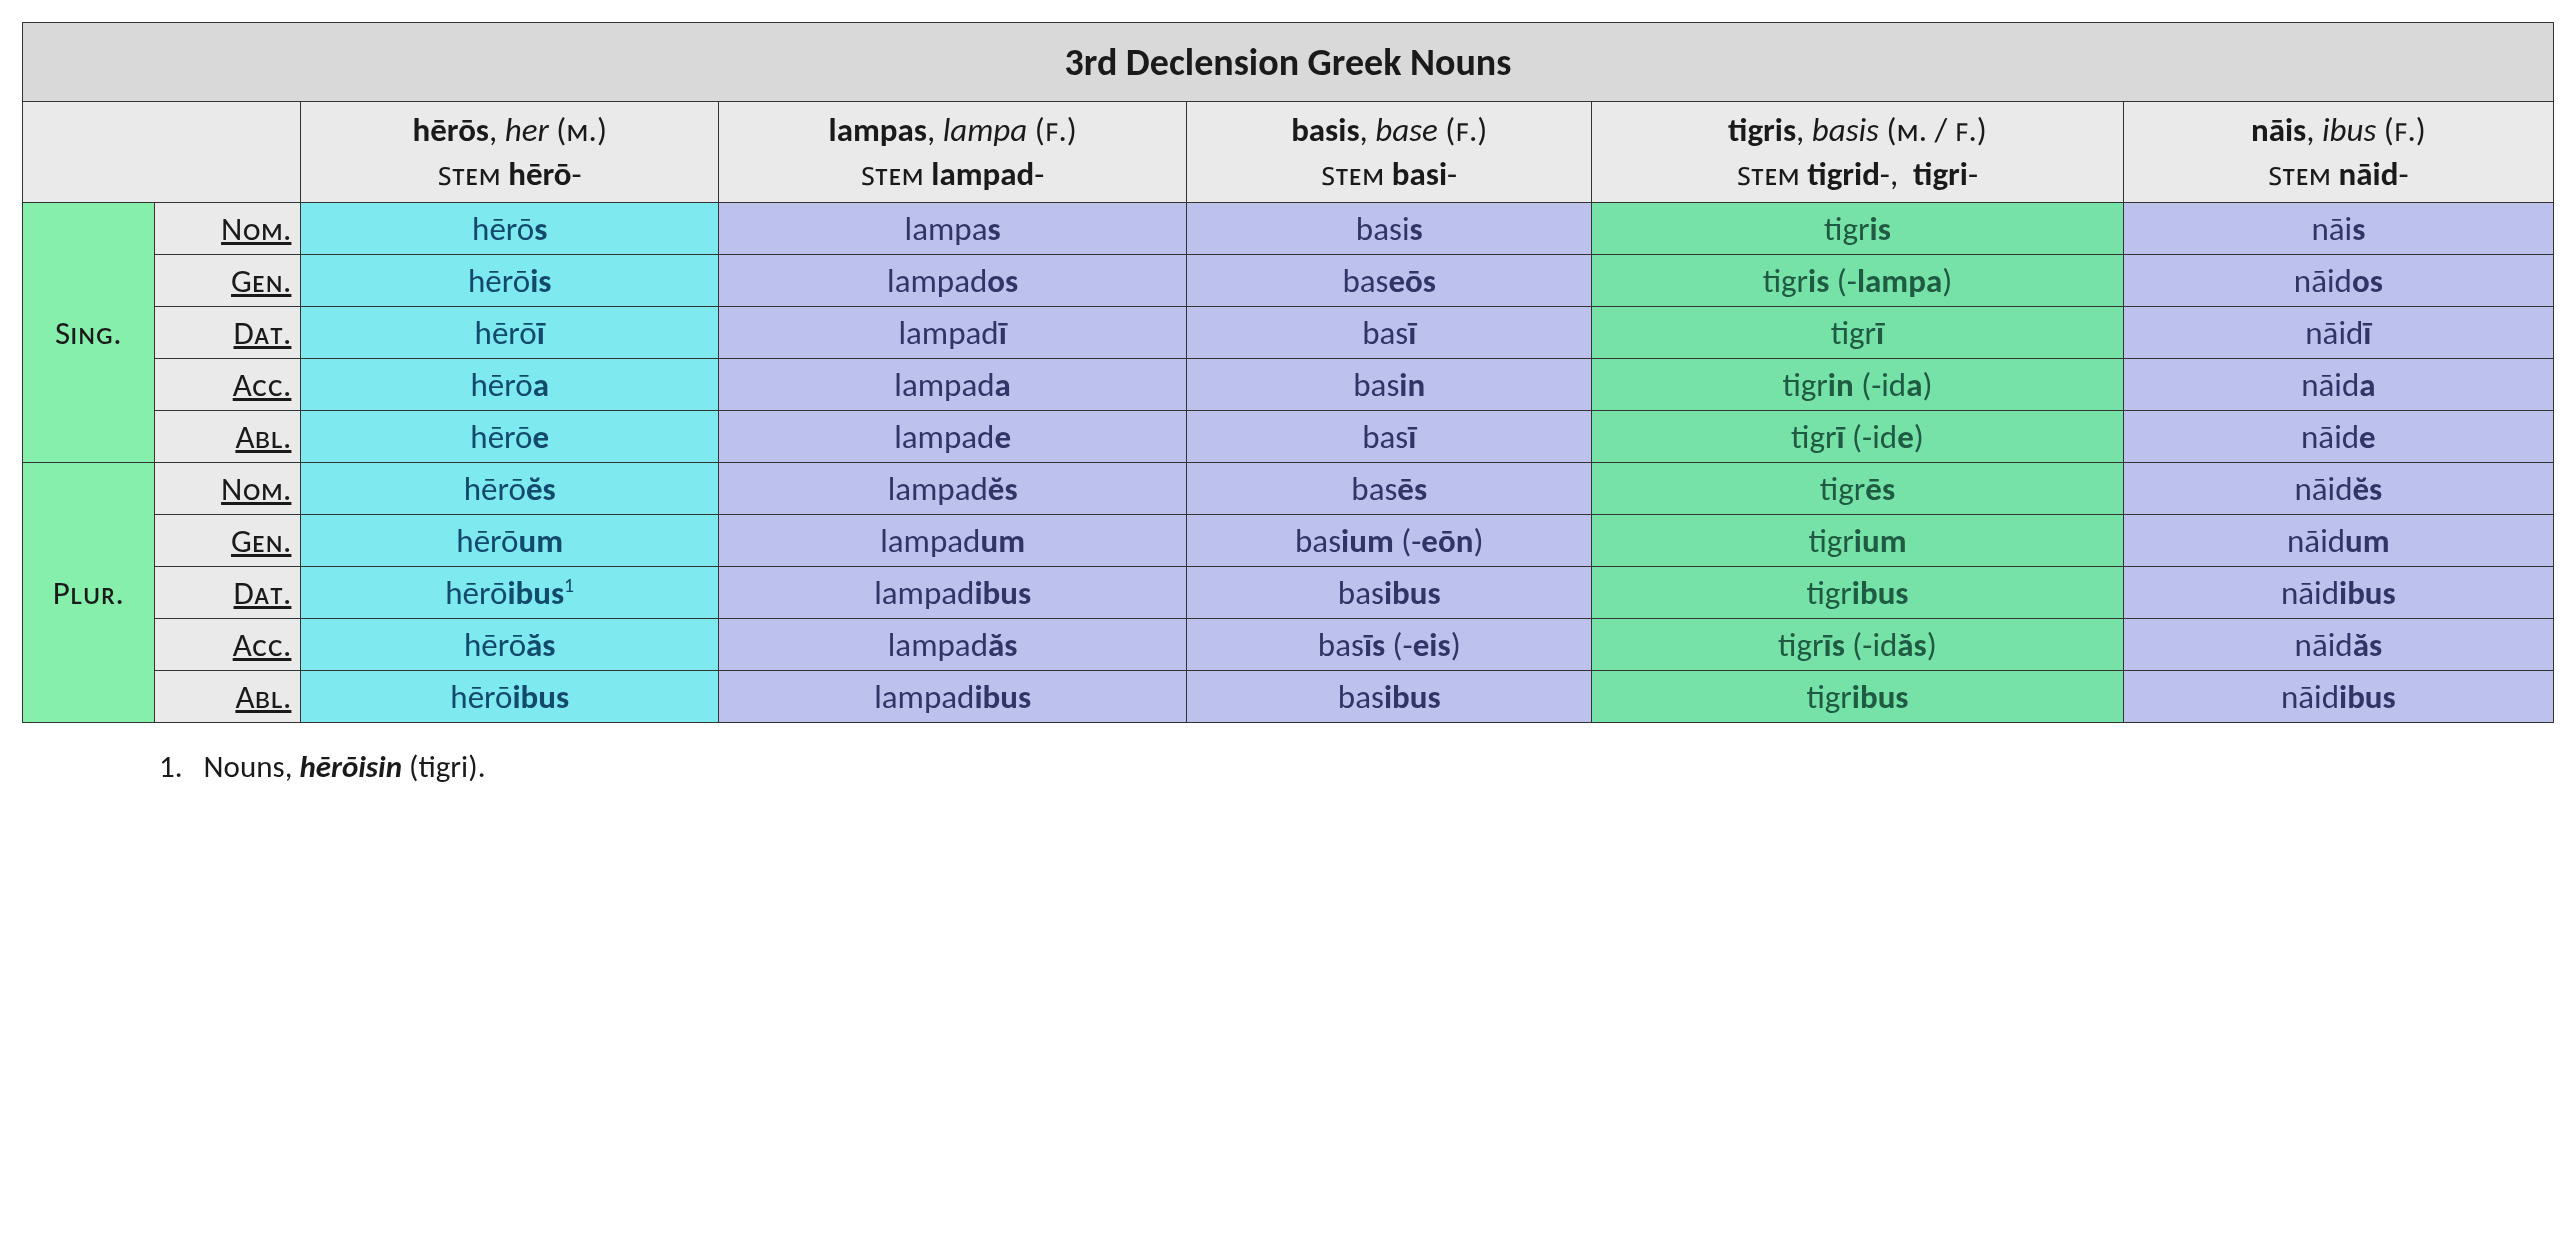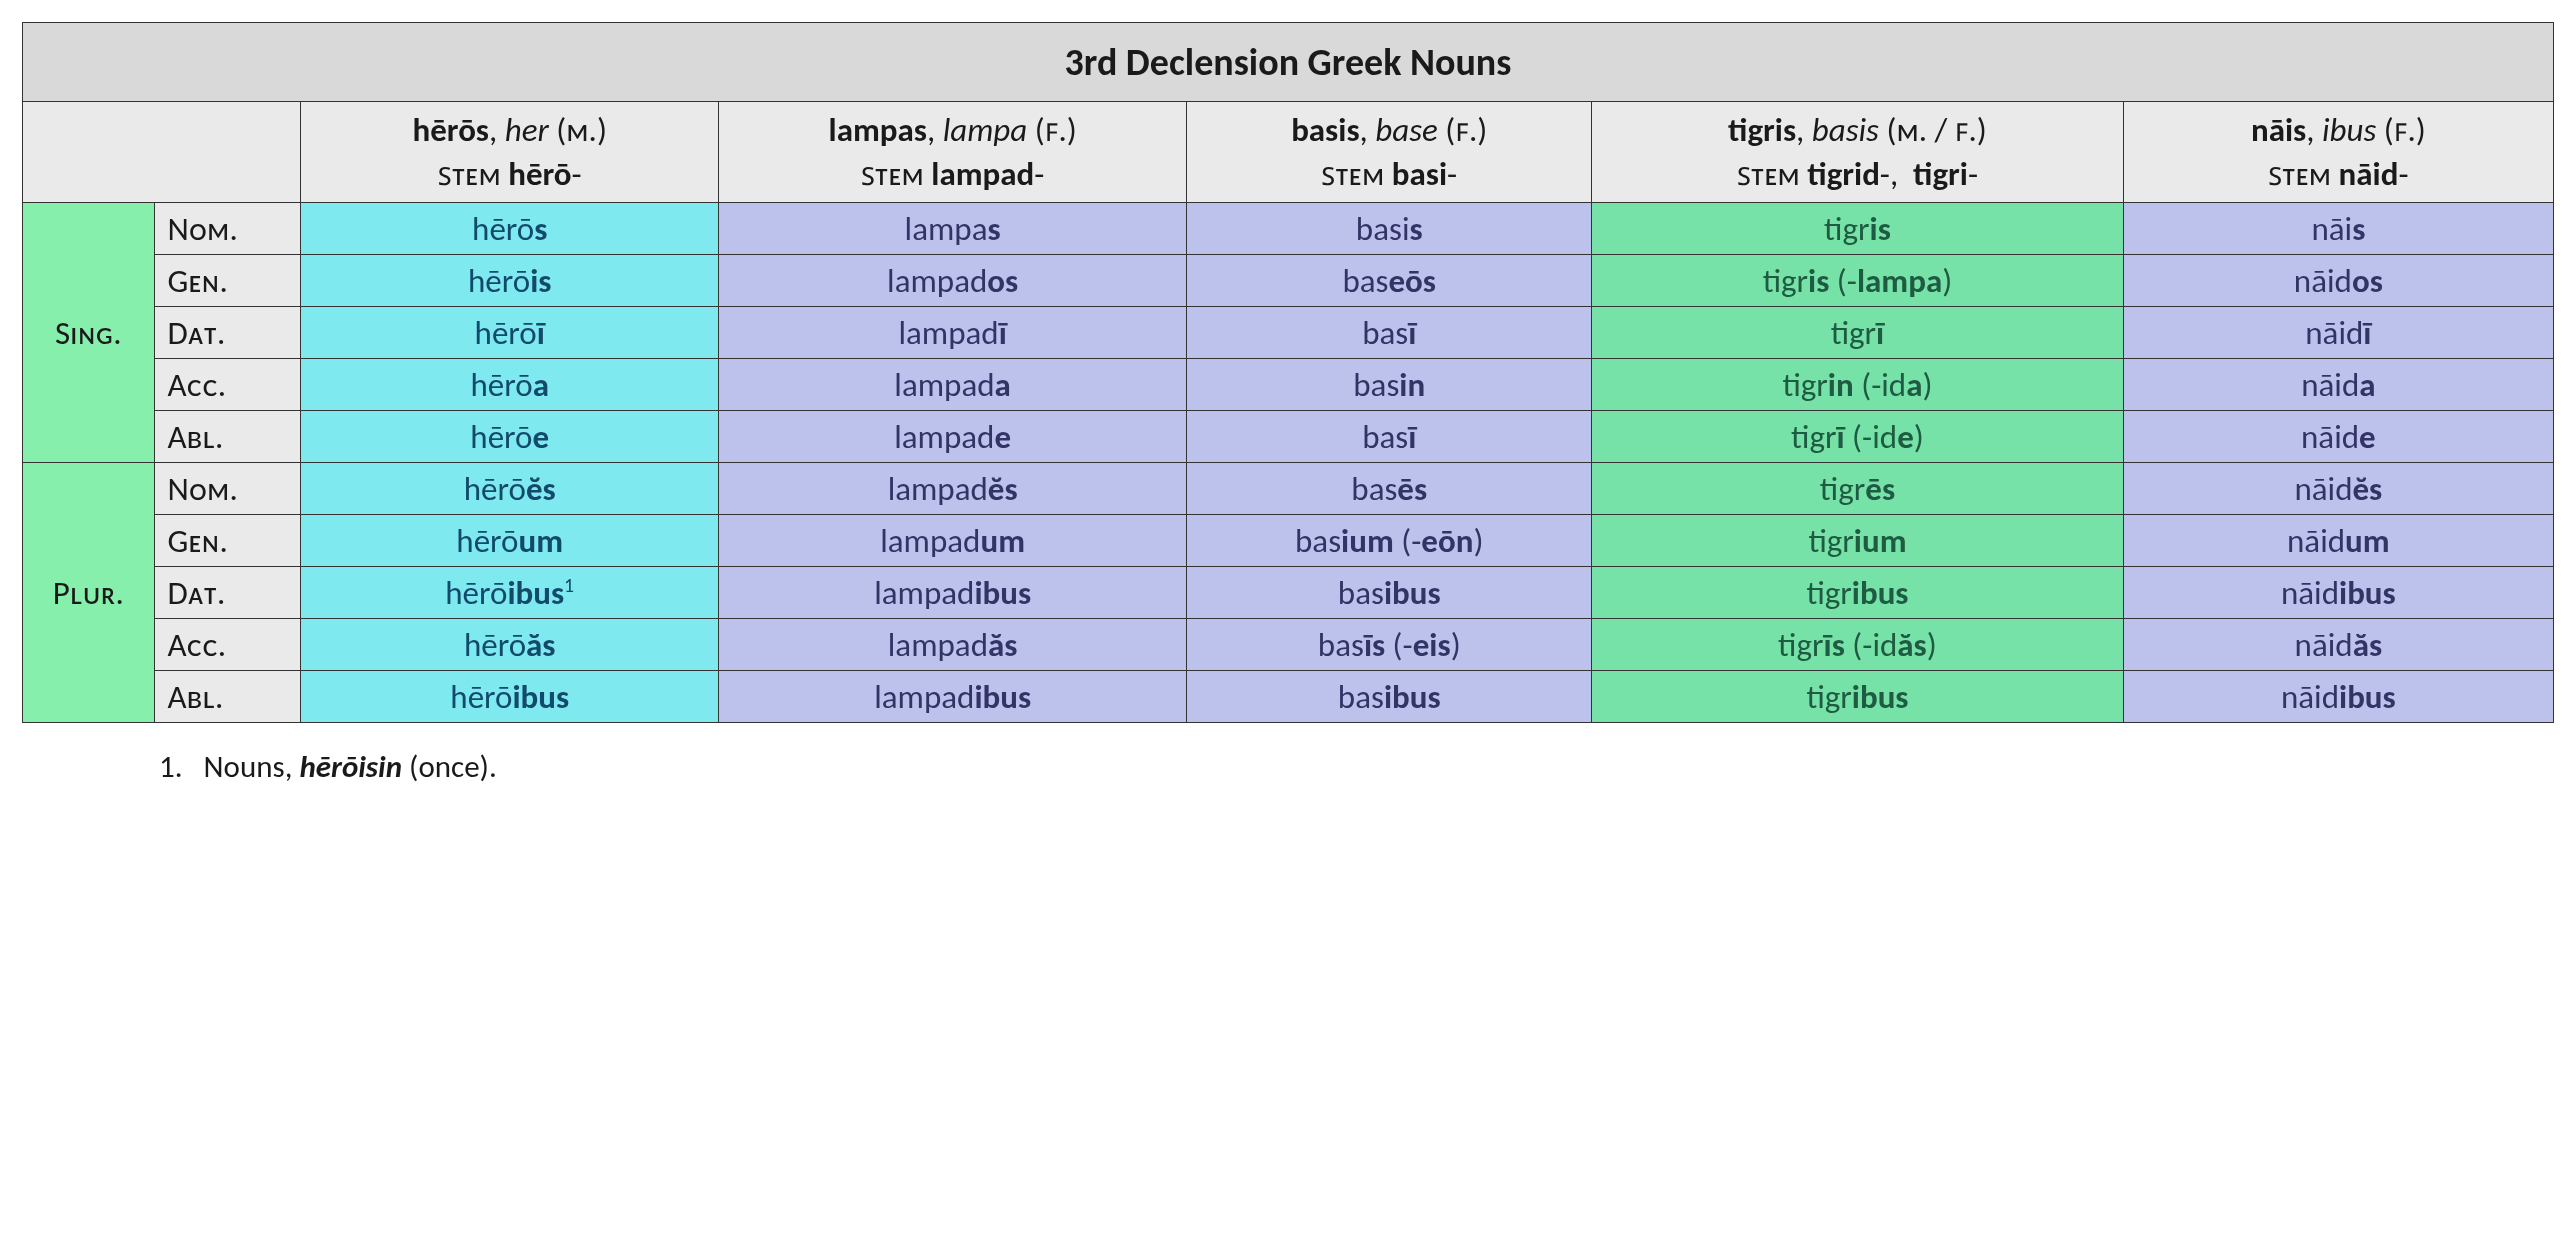--- a/index.html
+++ b/index.html
@@ -27,22 +27,23 @@
     font-size: 38px;
     padding: 16px;
   }
   .head-row td {
     background: #eaeaea;
     line-height: 1.35;
     margin-top: 48px;
   }
   .row-label {
     background: #eaeaea;
-    text-align: left;
+    text-align: right;
     padding-left: 12.8px;
+    text-decoration: underline;
   }
   .number-label {
     background: #86efac;
   }
   .cyan   { background: #7fe9f0; color: #124a6b; }
   .lav    { background: #bdc2ec; color: #333466; }
   .green  { background: #76e2a7; color: #1f5a42; }
   .bold { font-weight: bold; }
   .ital { font-style: italic; }
   .footnote {
@@ -168,15 +169,15 @@
         <td class="green">tigr<span class="bold">ibus</span></td>
         <td class="lav">nāid<span class="bold">ibus</span></td>
       </tr>
     </tbody>
 </table>
 
 <div class="footnote">
   <span>1.</span>&nbsp;&nbsp;
   <span>Nouns,</span>
   <span class="bold ital">hērōisin</span>
-  <span>(once).</span>
+  <span>(tigri).</span>
 </div>
 
 
 </body></html>

